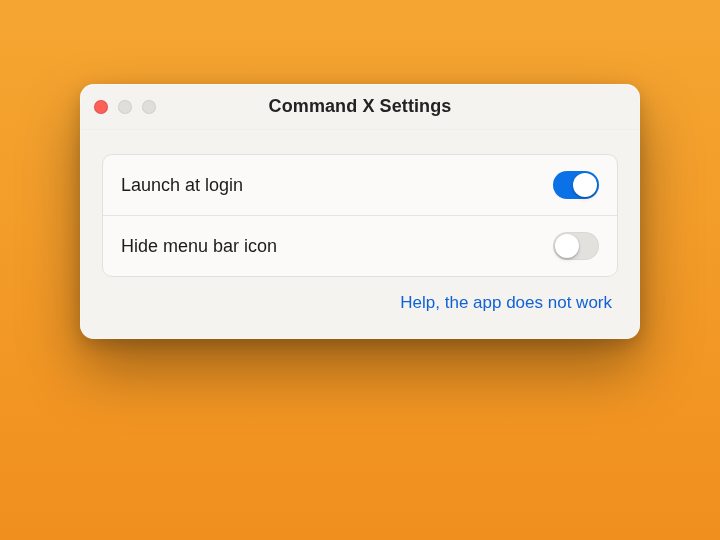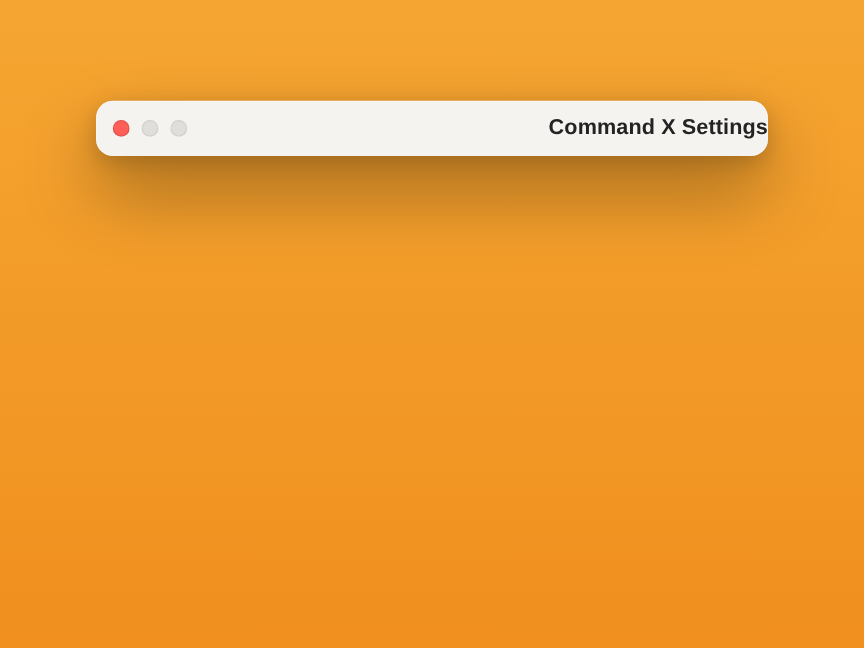--- a/index.html
+++ b/index.html
@@ -26,21 +26,21 @@
         0 30px 60px rgba(0,0,0,0.35),
         0 6px 18px rgba(0,0,0,0.18),
         inset 0 0 0 1px rgba(255,255,255,0.35);
       overflow: hidden;
     }
     .titlebar {
       position: relative;
       height: 46px;
       display: flex;
       align-items: center;
-      justify-content: flex-end;
+      justify-content: center;
       border-bottom: 1px solid rgba(0,0,0,0.02);
     }
     .traffic-lights {
       position: absolute;
       left: 14px;
       top: 50%;
       transform: translateY(-50%);
       display: flex;
       gap: 10px;
     }
@@ -132,13 +132,32 @@
 
 <div class="window">
   <div class="titlebar">
     <div class="traffic-lights">
       <div class="light close"></div>
       <div class="light inactive"></div>
       <div class="light inactive"></div>
     </div>
     <div class="title">Command X Settings</div>
   </div>
+  <div class="content">
+    <div class="panel">
+      <div class="row">
+        <span class="row-label">Launch at login</span>
+        <div class="toggle on">
+          <div class="knob"></div>
+        </div>
+      </div>
+      <div class="row">
+        <span class="row-label">Hide menu bar icon</span>
+        <div class="toggle off">
+          <div class="knob"></div>
+        </div>
+      </div>
+    </div>
+    <div class="help-row">
+      <a class="help-link">Help, the app does not work</a>
+    </div>
+  </div>
 </div>
 
 </body></html>

